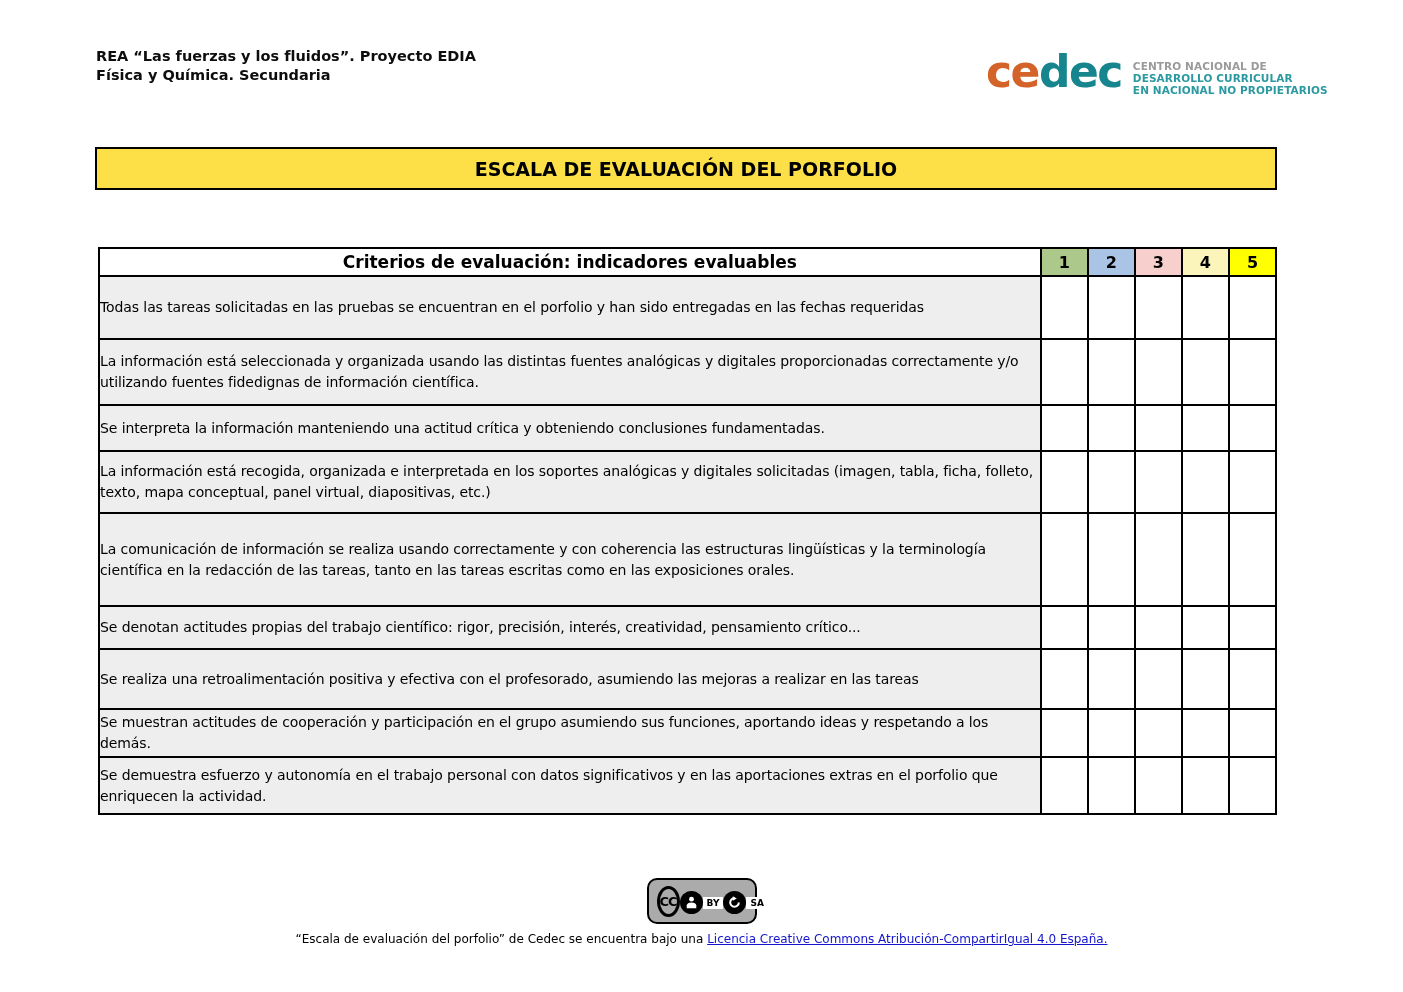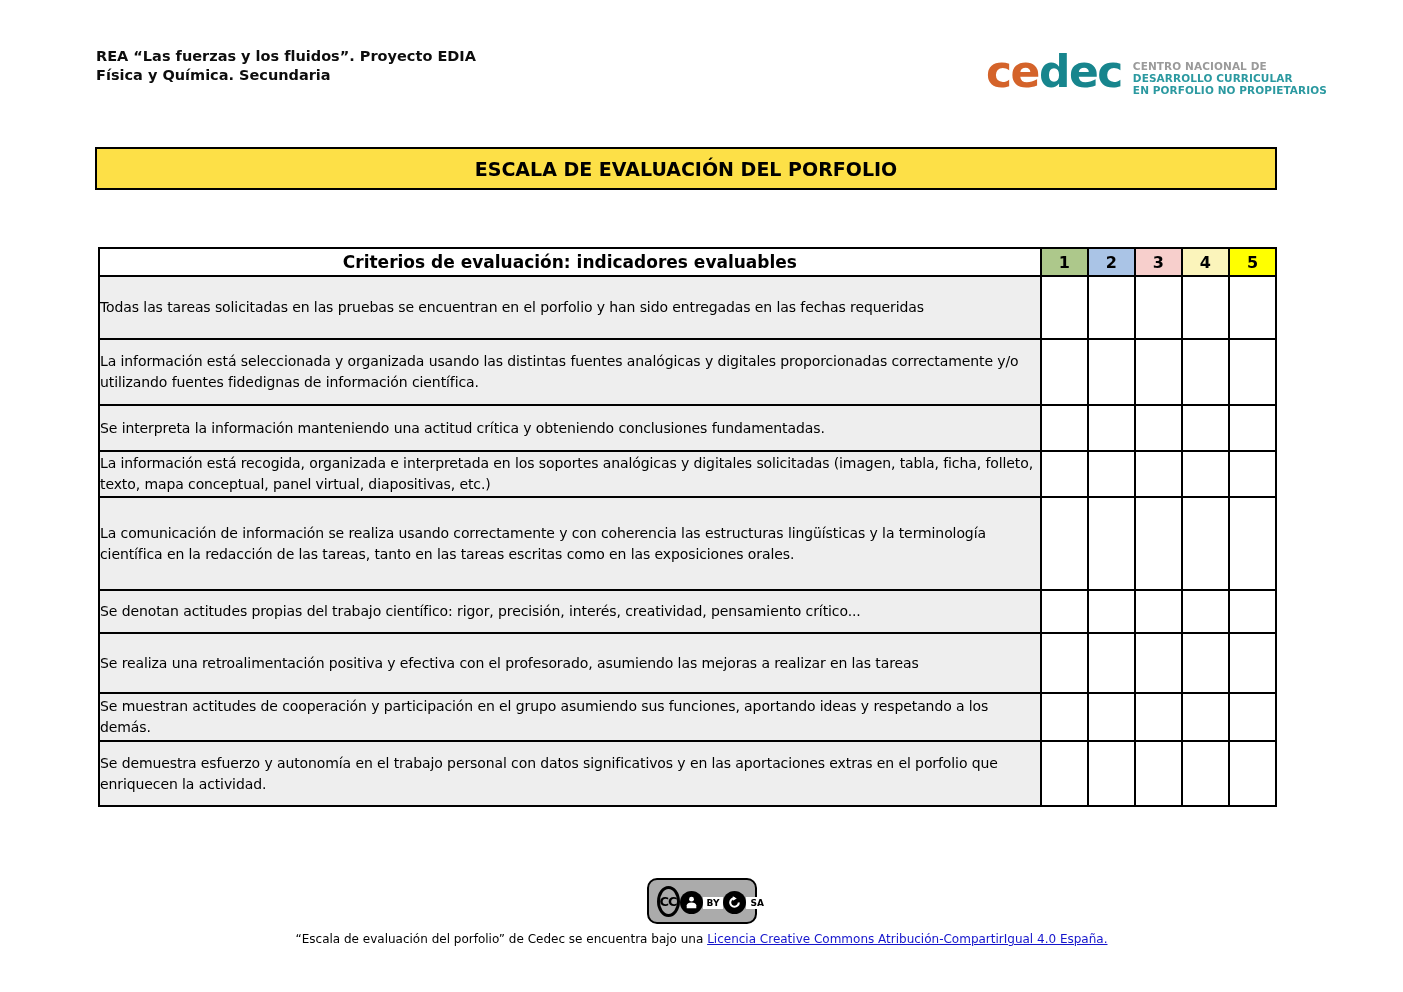--- a/index.html
+++ b/index.html
@@ -43,26 +43,26 @@
   }
   .score-head{width:47px;font-size:16px;font-weight:bold;text-align:center;}
   .criteria-cell{
     background:#eeeeee;font-size:14px;line-height:1.5;letter-spacing:-0.1px;
     padding:6px 10px;text-align:left;vertical-align:middle;
   }
   .score-cell{background:#ffffff;}
   .rubric tbody tr:nth-child(1){height:63px;}
   .rubric tbody tr:nth-child(2){height:66px;}
   .rubric tbody tr:nth-child(3){height:46px;margin-top:38px;}
-  .rubric tbody tr:nth-child(4){height:46px;}
+  .rubric tbody tr:nth-child(4){height:62px;}
   .rubric tbody tr:nth-child(5){height:93px;}
   .rubric tbody tr:nth-child(6){height:43px;}
   .rubric tbody tr:nth-child(7){height:60px;}
   .rubric tbody tr:nth-child(8){height:48px;}
-  .rubric tbody tr:nth-child(9){height:65px;}
+  .rubric tbody tr:nth-child(9){height:57px;}
 
   
   .cc-badge{
     position:absolute;left:0;right:0;margin:0 auto;top:878px;
     width:110px;height:46px;box-sizing:border-box;
     background:#ababab;border:2px solid #000;border-radius:10px;
     display:flex;align-items:center;justify-content:space-between;padding:0 8px;
   }
   .cc-circle{
     width:31px;height:31px;box-sizing:border-box;border:3.5px solid #000;border-radius:50%;
@@ -94,21 +94,21 @@
   <div class="project-info">
     <div>REA “Las fuerzas y los fluidos”. Proyecto EDIA</div>
     <div>Física y Química. Secundaria</div>
   </div>
 
   <div class="logo">
     <div class="logo-word"><span class="logo-ce">ce</span><span class="logo-dec">dec</span></div>
     <div class="logo-tagline">
       <div class="tagline-1">CENTRO NACIONAL DE</div>
       <div class="tagline-2">DESARROLLO CURRICULAR</div>
-      <div class="tagline-3">EN PORFOLIO NO PROPIETARIOS</div>
+      <div class="tagline-3">EN NACIONAL NO PROPIETARIOS</div>
     </div>
   </div>
 
   <div class="banner" id="banner" style="background: #fde047;">
     <span>ESCALA DE EVALUACIÓN DEL PORFOLIO</span>
   </div>
 
   <table class="rubric">
     <thead>
       <tr>

